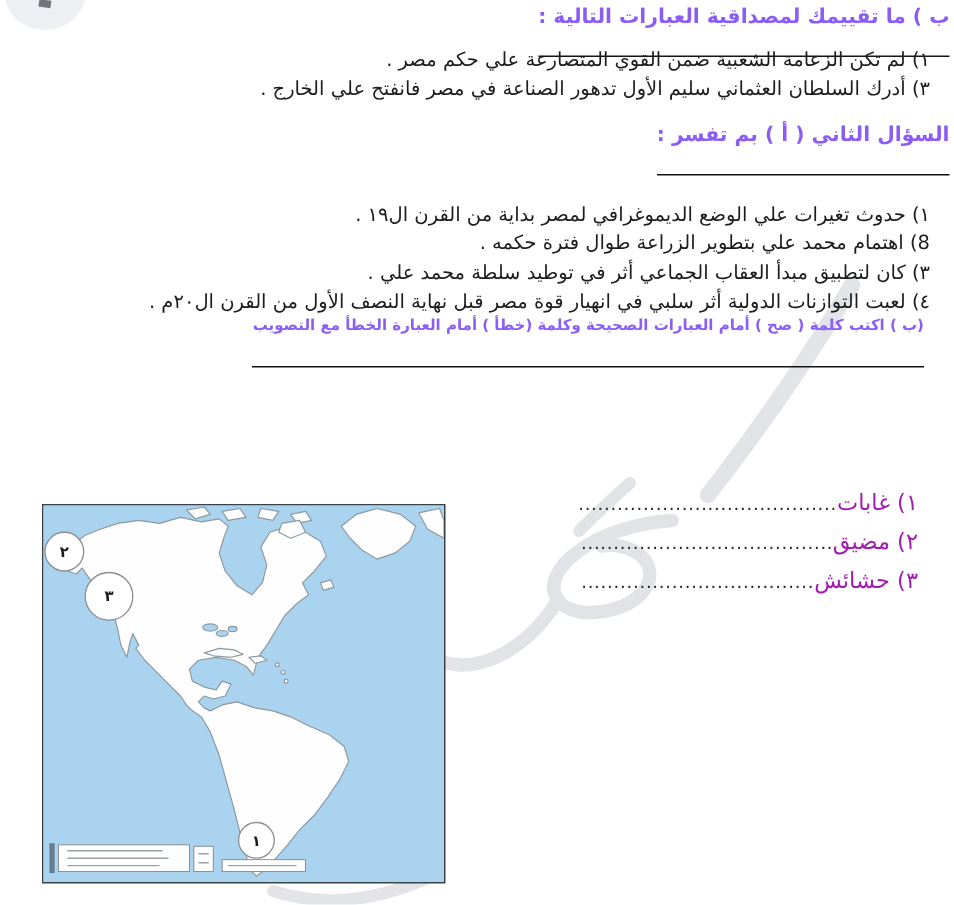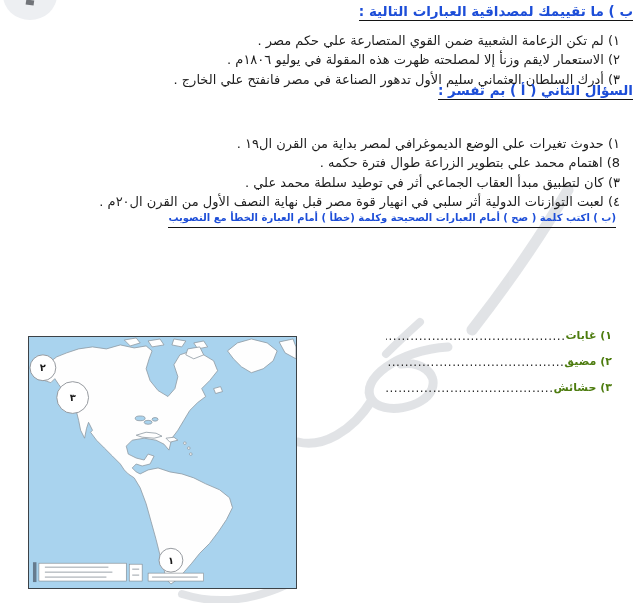--- a/index.html
+++ b/index.html
@@ -9,45 +9,45 @@
   }
   .page{position:relative;width:636px;height:603px;direction:rtl;}
   .layer{position:absolute;inset:0;}
   #watermarks{z-index:0;pointer-events:none;}
   #content{z-index:1;}
 
   .heading{
     position:absolute;
     font-weight:bold;
     font-size:13.5px;
-    color:#1d4ed8;
+    color:#8b5cf6;
     white-space:nowrap;
     border-bottom:1.6px solid #141414;
-    padding-bottom:1px;
+    padding-bottom:18px;
     line-height:16px;
   }
   .qlist{
     position:absolute;
     margin:0;padding:0;list-style:none;
     font-size:13px;color:#1d1d1d;text-align:right;
     line-height:19.3px;white-space:nowrap;
   }
   #h1{top:3px;right:3px;}
   #list1{top:31px;right:16px;}
   #h2{top:82px;right:3px;}
   #list2{top:134px;right:16px;}
   #h3{top:210px;right:20px;font-size:10px;}
   #list3{top:250px;right:22px;}
   #h4{top:299px;right:102px;}
   #list4{top:326px;right:24px;}
   #list4 .dotrow{
     width:226px;height:26px;display:flex;flex-direction:row;
     align-items:flex-start;overflow:hidden;white-space:nowrap;
   }
-  #list4 .dotrow .lbl{flex:0 0 auto;font-size:11px;color:#4d7c0f;font-weight:bold;}
+  #list4 .dotrow .lbl{flex:0 0 auto;font-size:15px;color:#a21caf;}
   #list4 .dotrow .dots{
     flex:1 1 auto;overflow:hidden;color:#2a2a2a;font-size:12px;
     letter-spacing:0.5px;padding-top:1px;
   }
   #mapbox{
     position:absolute;left:28px;top:336px;width:269px;height:253px;
     border:1.5px solid #3c4247;box-sizing:border-box;
   }
   #mapbox svg{display:block;width:100%;height:100%;}
   .coast{stroke:#8d99a2;stroke-width:0.8;stroke-linejoin:round;}
@@ -71,21 +71,20 @@
       <path d="M 420 322 Q 400 340 386 354" stroke-width="8"></path>
       <path d="M 182 594 Q 232 610 288 584" stroke-width="8"></path>
     </g>
   </svg>
 
   <div class="layer" id="content">
 
     <div class="heading" id="h1">ب ) ما تقييمك لمصداقية العبارات التالية :</div>
     <ul class="qlist" id="list1">
       <li>١) لم تكن الزعامة الشعبية ضمن القوي المتصارعة علي حكم مصر .</li>
-      <li>٢) الاستعمار لايقم وزنأ إلا لمصلحته ظهرت هذه المقولة في يوليو ١٨٠٦م .</li>
       <li>٣) أدرك السلطان العثماني سليم الأول تدهور الصناعة في مصر فانفتح علي الخارج .</li>
     </ul>
 
     <div class="heading" id="h2">السؤال الثاني ( أ ) بم تفسر :</div>
     <ul class="qlist" id="list2">
       <li>١) حدوث تغيرات علي الوضع الديموغرافي لمصر بداية من القرن ال١٩ .</li>
       <li>8) اهتمام محمد علي بتطوير الزراعة طوال فترة حكمه .</li>
       <li>٣) كان لتطبيق مبدأ العقاب الجماعي أثر في توطيد سلطة محمد علي .</li>
       <li>٤) لعبت التوازنات الدولية أثر سلبي في انهيار قوة مصر قبل نهاية النصف الأول من القرن ال٢٠م .</li>
     </ul>

